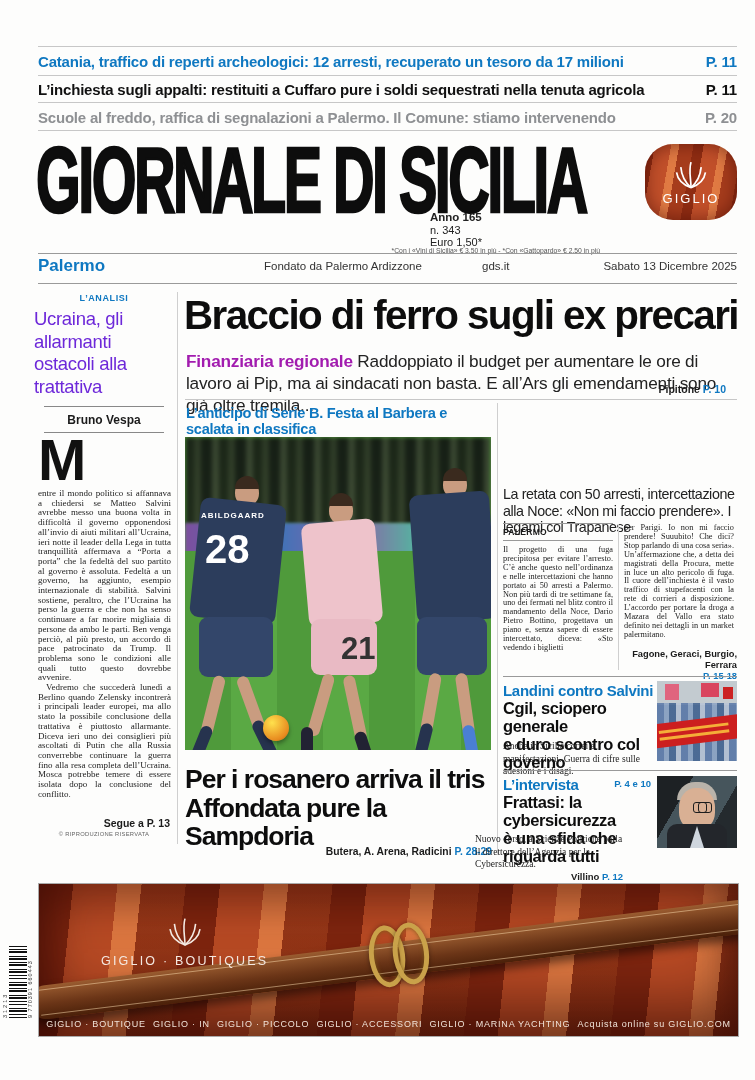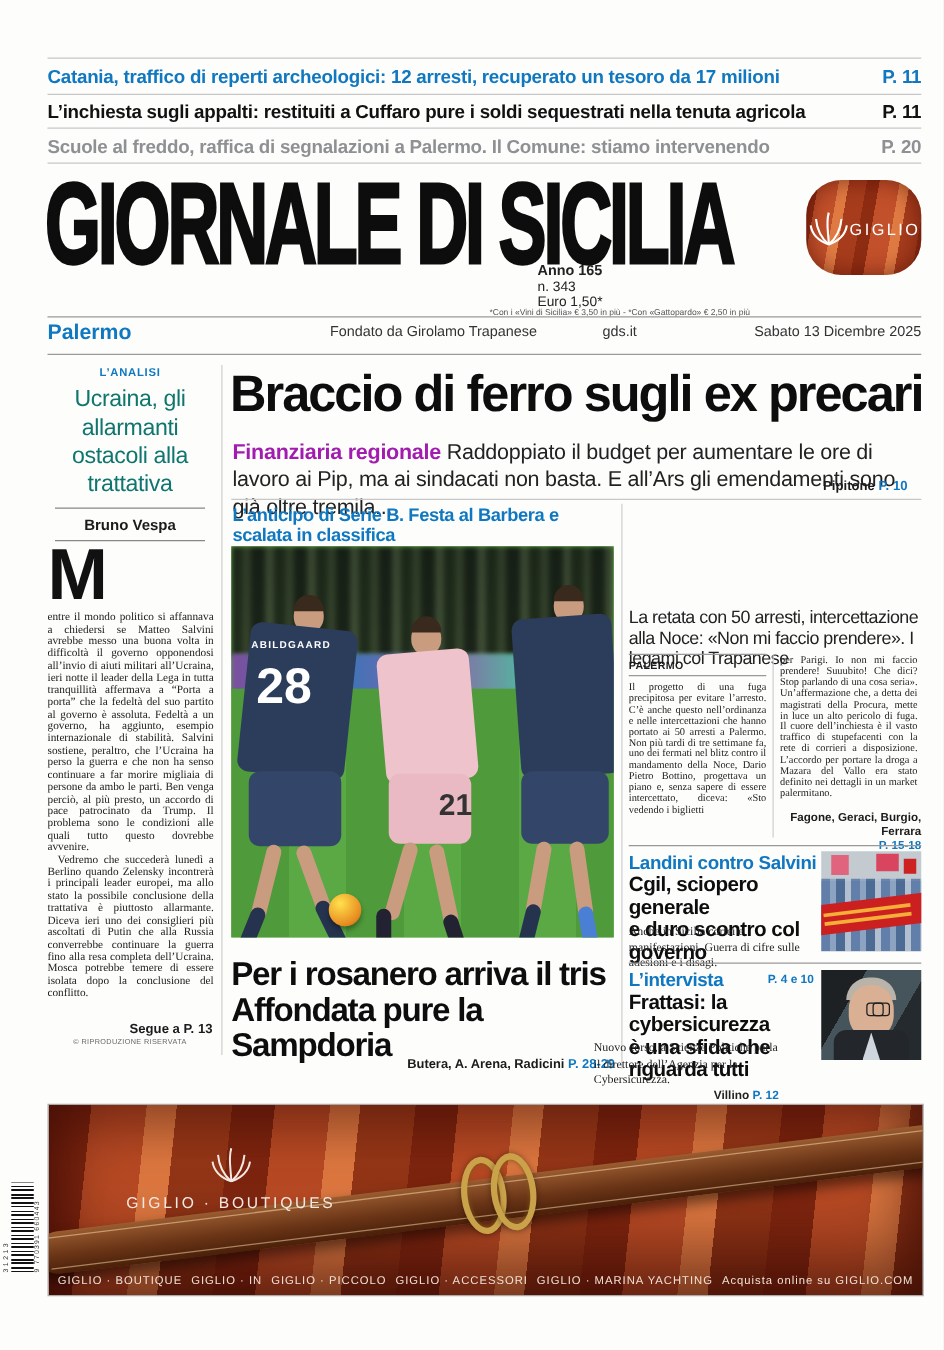--- a/index.html
+++ b/index.html
@@ -15,38 +15,38 @@
   .teaser-blue,.teaser-blue .t-page{color:#0f78c1;}
   .teaser-black,.teaser-black .t-page{color:#111;}
   .teaser-gray,.teaser-gray .t-page{color:#8e9093;}
 
   
   .masthead-title{position:absolute;left:36px;top:128px;font-size:90px;font-weight:700;
      letter-spacing:-4px;color:#0d0d0d;-webkit-text-stroke:2.5px #0d0d0d;
      transform:scaleX(0.64) scaleY(1.02);transform-origin:left top;white-space:nowrap;}
   .giglio-box{position:absolute;left:645px;top:144px;width:92px;height:76px;
      background:repeating-linear-gradient(100deg,#8e2c12 0 10px,#c2502a 10px 26px,#e07a43 26px 34px,#a63c1c 34px 48px);
-     display:flex;flex-direction:row;align-items:center;justify-content:center;box-shadow:inset 0 0 18px rgba(60,5,0,.55);border-radius:28px;}
+     display:flex;flex-direction:column;align-items:center;justify-content:center;box-shadow:inset 0 0 18px rgba(60,5,0,.55);border-radius:28px;}
   .giglio-box .g-name{color:#fff;font-size:13px;letter-spacing:2px;margin-top:2px;}
   .edition-info{position:absolute;left:430px;top:211px;width:168px;text-align:left;font-size:11px;line-height:12.5px;color:#222;}
   .edition-info b{font-size:11.5px;}
   .price-note{position:absolute;left:255px;top:247px;width:345px;text-align:right;font-size:6.8px;color:#555;}
 
   
   .datebar{position:absolute;left:38px;top:256px;width:699px;height:24px;font-size:11.5px;color:#333;}
   .db-edition{position:absolute;left:0;top:0;font-size:17px;font-weight:bold;color:#0f78c1;}
   .db-founded{position:absolute;left:226px;top:4px;}
   .db-site{position:absolute;left:444px;top:4px;}
   .db-date{position:absolute;right:0;top:4px;}
 
   
   .an-kicker{position:absolute;left:38px;top:293px;width:132px;text-align:center;
      font-size:9px;font-weight:bold;color:#0f78c1;letter-spacing:.6px;}
-  .an-head{position:absolute;left:34px;top:308px;width:140px;text-align:center;
-     font-size:18.5px;line-height:22.5px;font-weight:400;color:#0f766e;letter-spacing:-0.3px;}
+  .an-head{position:absolute;left:34px;top:308px;width:140px;text-align:left;
+     font-size:18.5px;line-height:22.5px;font-weight:400;color:#6d28d9;letter-spacing:-0.3px;}
   .an-byline{position:absolute;left:38px;top:413px;width:132px;text-align:center;font-size:12px;font-weight:bold;}
   .an-drop{position:absolute;left:38px;top:432px;font-size:58px;font-weight:700;line-height:56px;color:#111;}
   .an-body{position:absolute;left:38px;top:489px;width:133px;height:326px;overflow:hidden;
      font-family:"Liberation Serif",serif;font-size:9px;line-height:9.7px;text-align:justify;color:#222;}
   .an-body p{margin:0;font-family:Liberation Serif, serif;}
   .an-body p+p{text-indent:8px;}
   .an-segue{position:absolute;left:38px;top:817px;width:132px;text-align:right;font-size:10.5px;font-weight:bold;}
   .an-copy{position:absolute;left:38px;top:831px;width:132px;text-align:center;font-size:5.8px;color:#666;letter-spacing:.3px;}
 
   
@@ -183,21 +183,21 @@
   <div class="edition-info">
     <b>Anno 165</b><br>
     <span>n. 343</span><br>
     <span>Euro 1,50*</span>
   </div>
   <div class="price-note">*Con i «Vini di Sicilia» € 3,50 in più - *Con «Gattopardo» € 2,50 in più</div>
 
   <div class="rule" style="left:38px;top:253px;width:699px;background:#9a9a9a"></div>
   <div class="datebar">
     <span class="db-edition">Palermo</span>
-    <span class="db-founded">Fondato da Girolamo Trapanese</span>
+    <span class="db-founded">Fondato da Palermo Ardizzone</span>
     <span class="db-site">gds.it</span>
     <span class="db-date">Sabato 13 Dicembre 2025</span>
   </div>
   <div class="rule" style="left:38px;top:283px;width:699px;background:#9a9a9a"></div>
 
   <div class="vrule" style="left:177px;top:292px;height:552px"></div>
   <div class="vrule" style="left:497px;top:403px;height:452px"></div>
 
   <div class="an-kicker">L’ANALISI</div>
   <div class="an-head">Ucraina, gli allarmanti ostacoli alla trattativa</div>
@@ -240,21 +240,21 @@
       <div class="pl-leg" style="left:58px;top:196px;height:58px;background:#c99c80;transform:rotate(-20deg)"></div>
       <div class="pl-leg" style="left:8px;top:246px;height:40px;background:#26334e;transform:rotate(22deg)"></div>
       <div class="pl-leg" style="left:72px;top:240px;height:42px;background:#26334e;transform:rotate(-26deg)"></div>
     </div>
 
     <div class="player" style="left:102px;top:60px;width:120px;height:260px">
       <div class="p-head" style="left:42px;top:0"></div>
         <div class="p-hair" style="left:42px;top:-4px"></div>
       <div class="pl-torso" style="left:18px;top:24px;width:74px;height:104px;background:#eec3cb;transform:rotate(-5deg)"></div>
       <div class="pl-torso" style="left:24px;top:122px;width:66px;height:56px;background:#e9bac4"></div>
-      <span class="num" style="left:64px;top:134px;font-size:24px;color:#333">21</span>
+      <span class="num" style="left:54px;top:134px;font-size:31px;color:#333">21</span>
       <div class="pl-leg" style="left:28px;top:176px;height:64px;background:#c99c80;transform:rotate(16deg)"></div>
       <div class="pl-leg" style="left:62px;top:178px;height:66px;background:#c99c80;transform:rotate(-12deg)"></div>
       <div class="pl-leg" style="left:14px;top:230px;height:42px;background:#223"></div>
       <div class="pl-leg" style="left:72px;top:234px;height:40px;background:#223;transform:rotate(-18deg)"></div>
     </div>
 
     <div class="player" style="left:218px;top:34px;width:100px;height:280px">
       <div class="p-head" style="left:40px;top:0"></div>
         <div class="p-hair" style="left:40px;top:-3px"></div>
       <div class="pl-torso" style="left:10px;top:22px;width:80px;height:128px;background:#2c3d5c;transform:rotate(-4deg)"></div>

